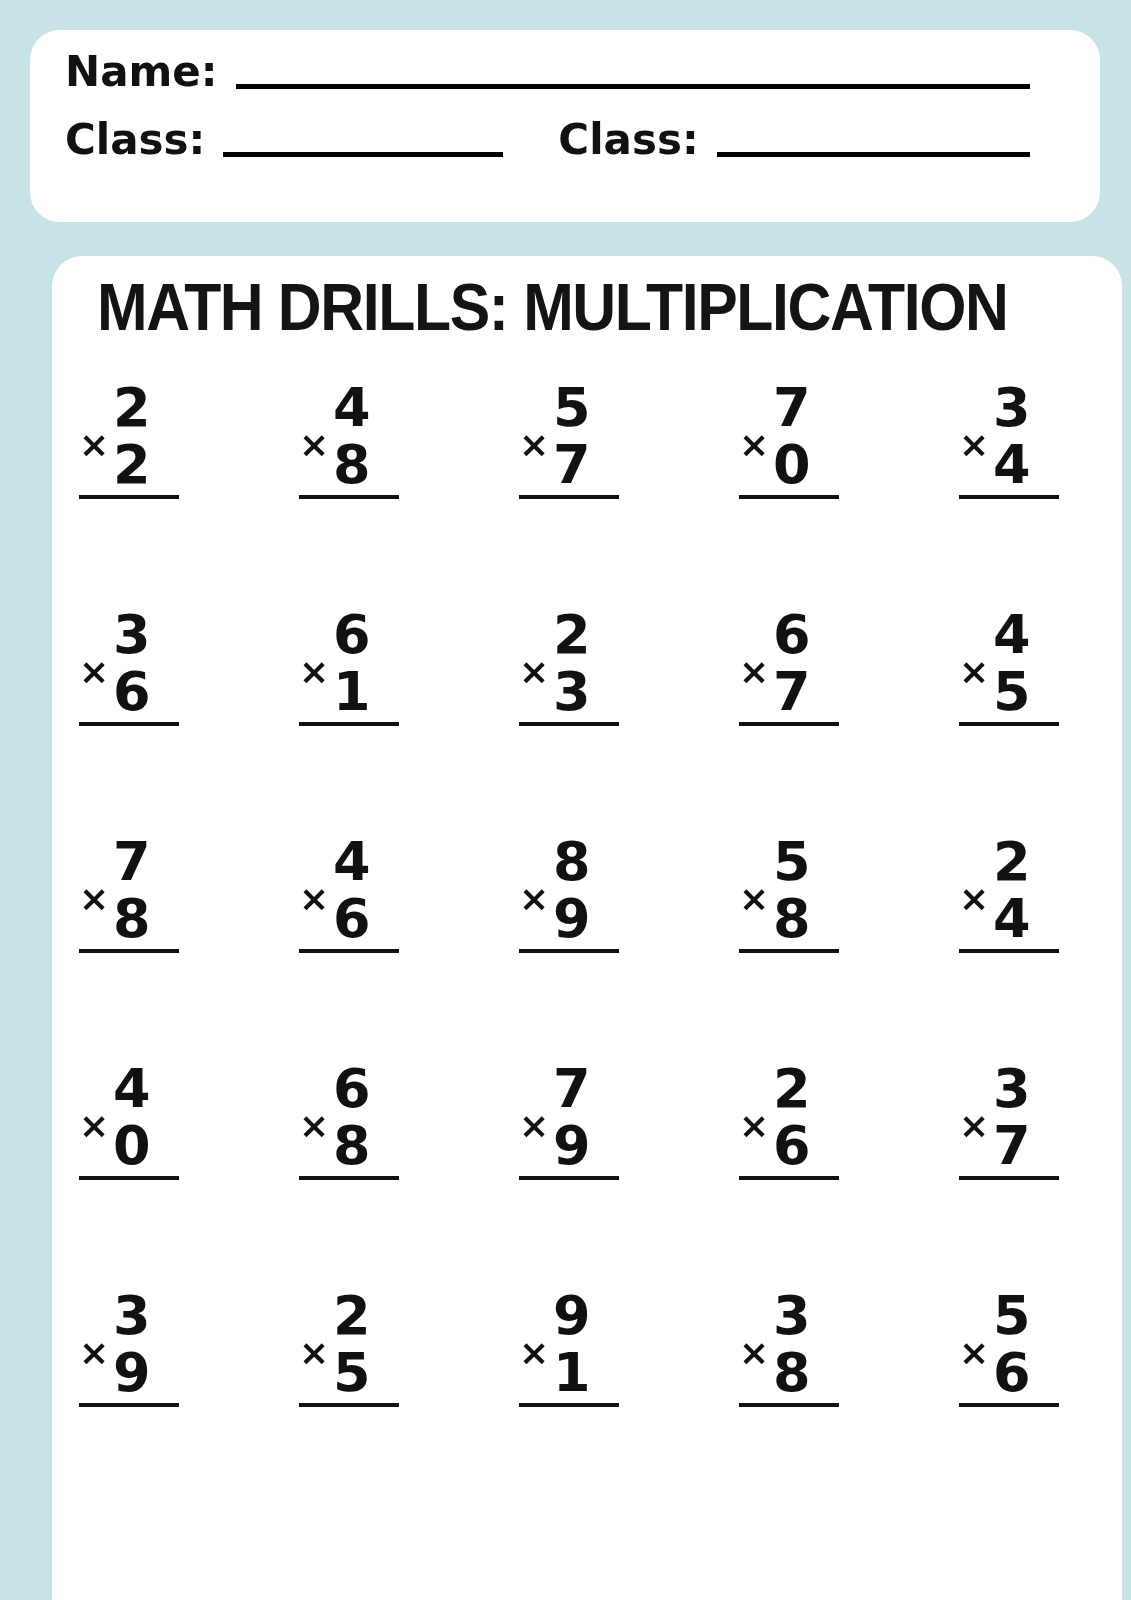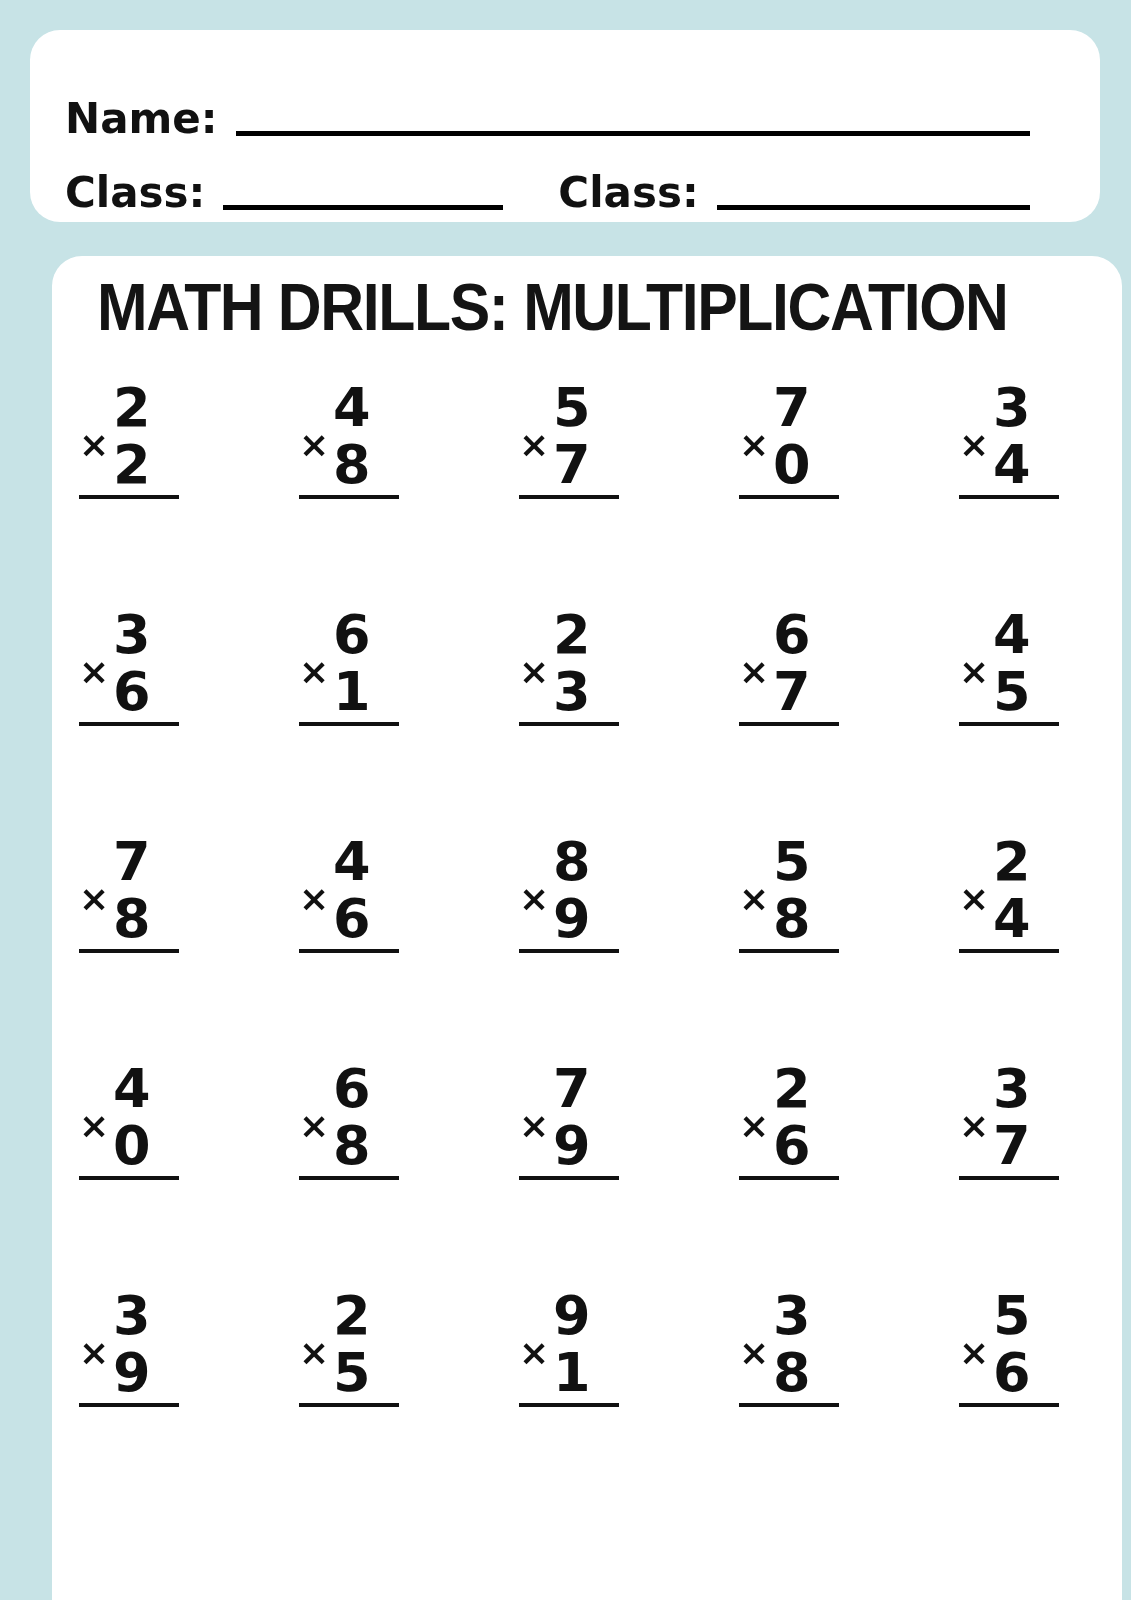--- a/index.html
+++ b/index.html
@@ -26,22 +26,22 @@
   
   .header-card {
     top: 30px;
     height: 192px;
     padding: 0 70px 0 35px;
   }
   .hdr-row {
     display: flex;
     align-items: flex-end;
   }
-  .hdr-row-1 { margin-top: 66px; }
-  .hdr-row-2 { margin-top: 28px; }
+  .hdr-row-1 { margin-top: 19px; }
+  .hdr-row-2 { margin-top: 22px; }
   .hdr-label {
     font-size: 42px;
     font-weight: bold;
     line-height: 1.1;
     letter-spacing: 0px;
     white-space: nowrap;
   }
   .fill-line {
     border-bottom: 5px solid #000000;
     margin-left: 18px;

